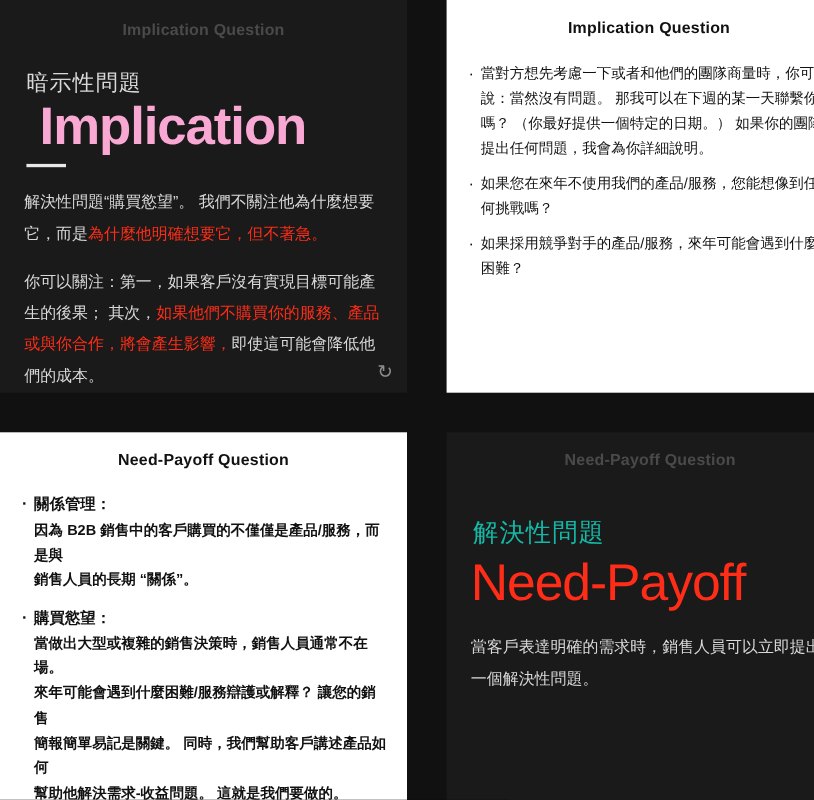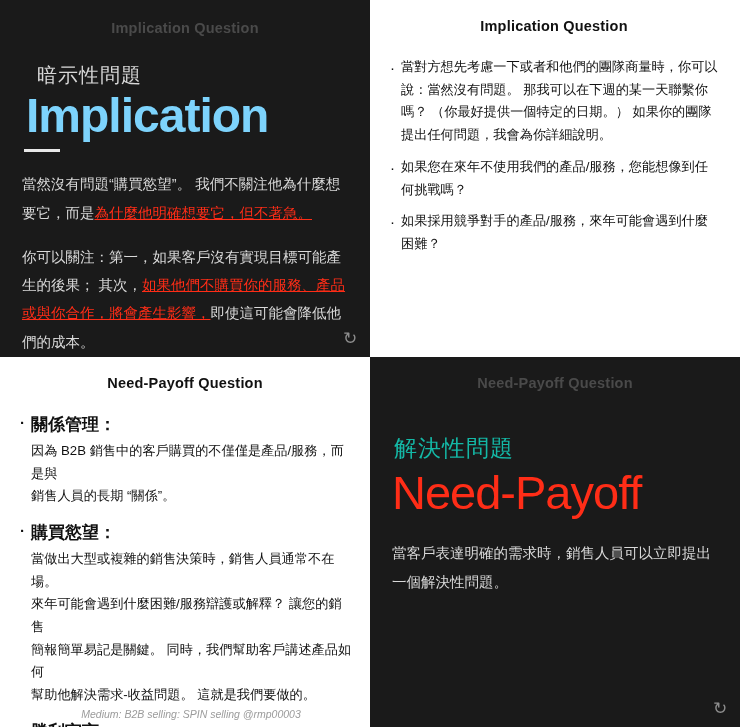--- a/index.html
+++ b/index.html
@@ -6,80 +6,81 @@
   html, body {
     width: 740px; height: 727px;
     font-family: "Liberation Sans", sans-serif;
     background: #111;
   }
   .grid {
     width: 740px; height: 726px;
     display: grid;
     grid-template-columns: 370px 370px;
     grid-template-rows: 357px 370px;
+    gap: 36px;
   }
   .panel { position: relative; overflow: hidden; }
   .panel.dark { background: #1a1a1a; color: #cfcfcf; }
   .panel.light { background: #ffffff; color: #111111; }
 
   .panel-header {
     text-align: center;
     font-weight: bold;
     font-size: 14.5px;
     letter-spacing: .2px;
   }
   .dark .panel-header { color: #4a4a4a; }
   .light .panel-header { color: #111; }
 
   
   .p1 { padding: 20px 22px 10px 22px; }
   .p1 .panel-header { margin-bottom: 26px; }
   .p1 .sub-title {
-    font-size: 20px; color: #d8d8d8; margin: 0 0 2px 15px;
+    font-size: 20px; color: #d8d8d8; margin: 0 0 2px 2px;
     letter-spacing: 1px;
   }
   .p1 .big-title {
     font-size: 48px; line-height: 1.05; font-weight: bold;
-    color: #7dd3fc; letter-spacing: -1px; margin: 2px 0 6px 4px;
+    color: #f9a8d4; letter-spacing: -1px; margin: 2px 0 6px 14px;
   }
   .rule {
     width: 36px; height: 3px; background: #e8e8e8; margin: 8px 0 18px 2px;
   }
   .p1 p {
     font-size: 14.5px; line-height: 1.95; margin-bottom: 16px;
   }
-  .hl { color: #ff2d17; text-decoration: underline; }
+  .hl { color: #ff2d17; }
   .wt { color: #d9d9d9; }
 
   
   .p2 { padding: 18px 20px 10px 18px; }
   .p2 .panel-header { margin-bottom: 22px; }
   .p2 ul { list-style: none; }
   .p2 li {
     font-size: 13.2px; line-height: 1.72; margin-bottom: 9px;
     padding-left: 13px; position: relative;
   }
   .p2 li::before {
     content: "\00B7"; position: absolute; left: 2px; top: -1px;
     font-size: 15px;
   }
 
   
   .p3 { padding: 18px 18px 8px 18px; }
   .p3 .panel-header { margin-bottom: 20px; }
   .p3 .block { margin-bottom: 11px; }
   .p3 .blk-title {
-    font-size: 17px; font-weight: bold; padding-left: 13px; position: relative;
+    font-size: 14px; font-weight: bold; padding-left: 13px; position: relative;
     line-height: 1.7;
   }
   .p3 .blk-title::before {
     content: "\00B7"; position: absolute; left: 2px; top: -1px; font-size: 15px;
   }
   .p3 .blk-body {
-    font-size: 13.2px; line-height: 1.72; padding-left: 13px; font-weight: normal;
+    font-size: 13.2px; line-height: 1.72; padding-left: 13px; font-weight: bold;
   }
   .p3 .blk-body .ln { display: block; }
   .credit {
     position: absolute; bottom: 7px; left: 12px; right: 0;
     text-align: center; font-size: 10.5px; color: #9b9b9b; font-style: italic;
   }
 
   
   .p4 { padding: 18px 22px 10px 22px; }
   .p4 .panel-header { margin-bottom: 42px; }
@@ -102,21 +103,21 @@
 <body>
 
 <div class="grid">
 
   <div class="panel dark p1">
     <div class="panel-header">Implication Question</div>
     <div class="sub-title">暗示性問題</div>
     <div class="big-title">Implication</div>
     <div class="rule"></div>
     <p>
-      <span class="wt">當然沒有問題“購買慾望”。 我們不關注他為</span><span class="wt">什麼想要它，而是</span><span class="hl">為什麼他明確想要它，但</span><span class="hl">不著急。</span>
+      <span class="wt">解決性問題“購買慾望”。 我們不關注他為</span><span class="wt">什麼想要它，而是</span><span class="hl">為什麼他明確想要它，但</span><span class="hl">不著急。</span>
     </p>
     <p>
       <span class="wt">你可以關注：第一，如果客戶沒有實現目標</span><span class="wt">可能產生的後果； 其次，</span><span class="hl">如果他們不購買你</span><span class="hl">的服務、產品或與你合作，將會產生影響，</span><span class="wt">即使這可能會降低他們的成本。</span>
     </p>
     <div class="badge">↻</div>
   </div>
 
   <div class="panel light p2">
     <div class="panel-header">Implication Question</div>
     <ul>

